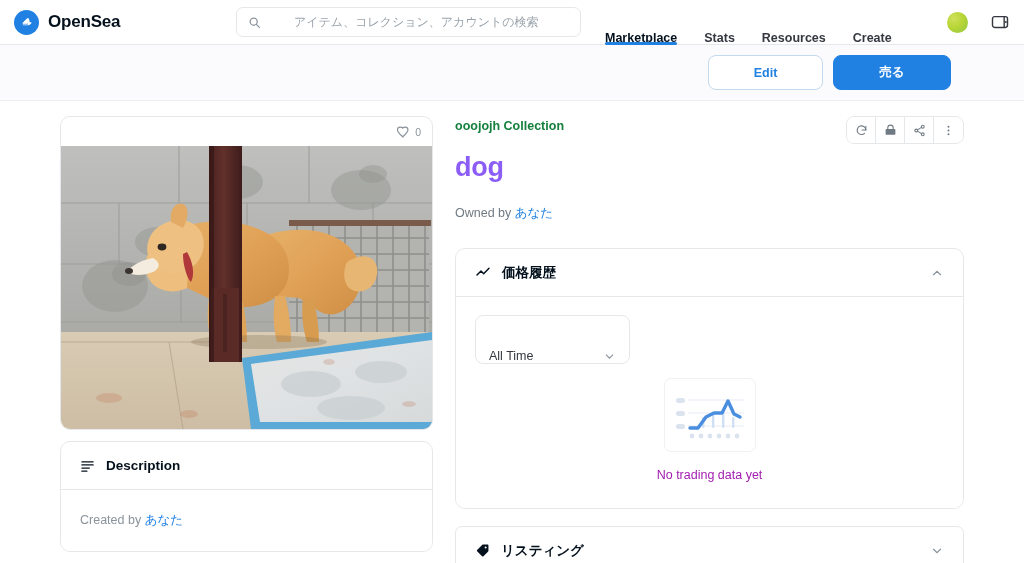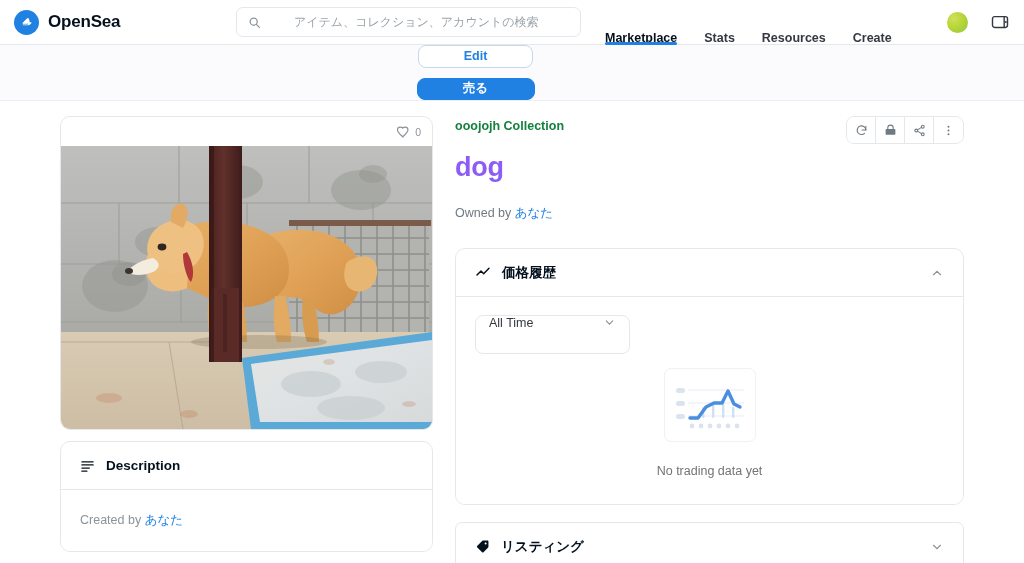--- a/index.html
+++ b/index.html
@@ -54,21 +54,21 @@
     background: radial-gradient(circle at 32% 30%, #cfe05a 0%, #b8d637 45%, #8ec63f 100%);
   }
   .wallet-icon { width: 20px; height: 20px; display: block; }
 
   
   .actionbar {
     height: 56px; width: 100%;
     background: #fbfbfd;
     border-bottom: 1px solid #eceef1;
     display: flex; align-items: center; justify-content: flex-end;
-    padding-right: 73px; gap: 10px; flex-direction: column;
+    padding-right: 73px; gap: 10px;
   }
   .btn {
     height: 35px; border-radius: 8px; font-size: 12.5px; font-weight: bold;
     display: flex; align-items: center; justify-content: center;
     cursor: pointer; font-family: "Liberation Sans", sans-serif;
   }
   .btn-edit { width: 115px; border: 1px solid #c3d9ee; background: #fff; color: #2081e2; }
   .btn-sell { width: 118px; background: #2081e2; border: 1px solid #2081e2; color: #fff; }
 
   
@@ -114,31 +114,31 @@
   }
   .icon-btn {
     width: 29px; height: 100%; display: flex; align-items: center; justify-content: center;
     border-right: 1px solid #e5e8eb; color: #707a83; cursor: pointer; background: #fff;
   }
   .icon-btn:last-child { border-right: none; }
 
   .price-card { margin-top: 26px; }
   .price-body { border-top: 1px solid #e5e8eb; padding: 18px 19px 26px 19px; }
   .select-box {
-    width: 155px; height: 39px; border: 1px solid #e5e8eb; border-radius: 8px;
-    display: flex; align-items: flex-start; padding: 0 13px; cursor: pointer; background: #fff;
+    width: 155px; height: 49px; border: 1px solid #e5e8eb; border-radius: 8px;
+    display: flex; align-items: flex-end; padding: 0 13px; cursor: pointer; background: #fff;
   }
   .select-label { font-size: 12.5px; color: #353840; }
   .select-chevron { margin-left: auto; color: #8a939b; display: flex; }
   .empty-state { margin-top: 14px; display: flex; flex-direction: column; align-items: center; }
   .empty-illu {
     width: 92px; height: 74px; border: 1px solid #f0f1f3; border-radius: 7px;
     background: #fff; display: flex; align-items: center; justify-content: center;
   }
-  .empty-text { margin-top: 22px; font-size: 12.5px; color: #737373; }
+  .empty-text { margin-top: 16px; font-size: 12.5px; color: #a21caf; }
 
   .listing-card { margin-top: 17px; border-radius: 7px; }
 </style>
 </head>
 <body>
 
 <div class="topbar">
   <div class="brand">
     <span class="brand-logo">
       <svg width="16" height="16" viewBox="0 0 24 24" aria-hidden="true">

